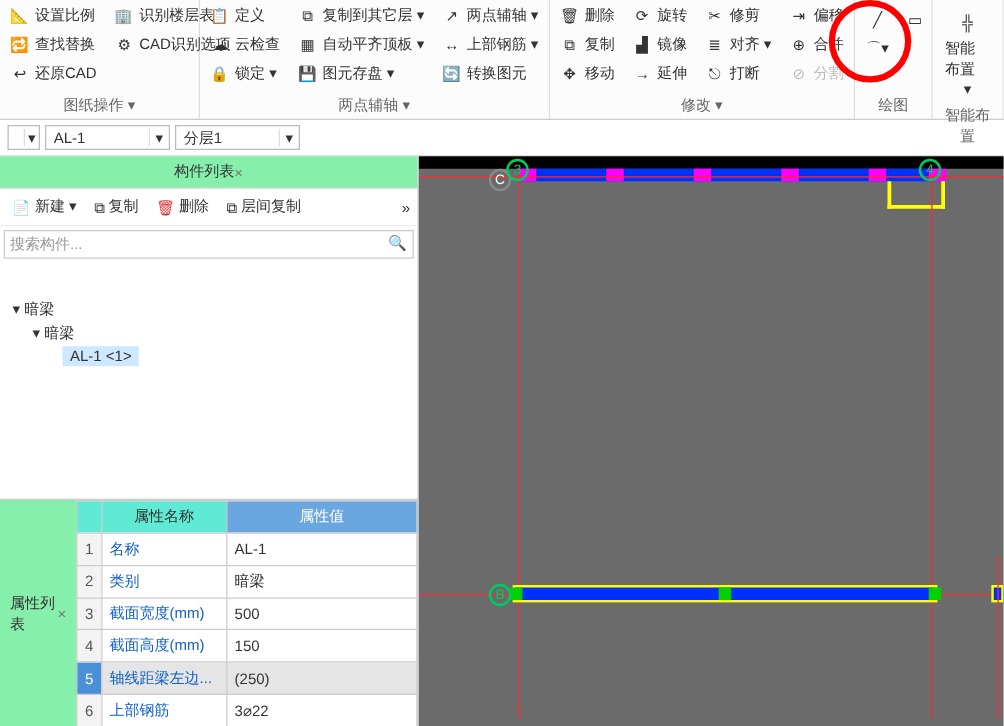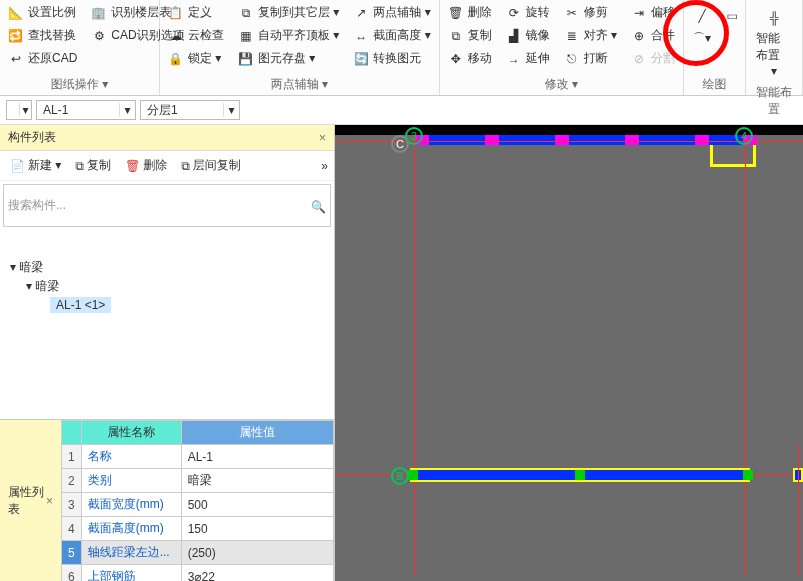--- a/index.html
+++ b/index.html
@@ -19,24 +19,24 @@
   
   
   .selector-row { display:flex; align-items:center; gap:4px; padding:4px 6px; border-bottom:1px solid #ddd; }
   .sel { display:flex; align-items:center; border:1px solid #bbb; background:#fff; height:20px; }
   .sel .val { padding:0 6px; flex:1; }
   .sel .dd { width:16px; text-align:center; border-left:1px solid #ddd; cursor:pointer; }
   
   
   .main { display:flex; height: calc(581px - 96px - 28px); }
   .left { width:335px; display:flex; flex-direction:column; border-right:1px solid #ccc; }
-  .panel-header { background:#fef9c3; padding:4px 8px; border-bottom:1px solid #ddd; display:flex; justify-content:space-between; align-items:center;}
+  .panel-header { background:#86efac; padding:4px 8px; border-bottom:1px solid #ddd; display:flex; justify-content:center; align-items:center;}
   .toolbar2 { display:flex; gap:6px; padding:4px 6px; border-bottom:1px solid #eee; align-items:center;}
   .toolbar2 .tbtn { display:flex; align-items:center; gap:3px; cursor:pointer; padding:2px 4px;}
-  .search { display:flex; align-items:flex-end; border:1px solid #ccc; margin:3px; padding:12px 4px; color:#999;}
+  .search { display:flex; align-items:flex-start; border:1px solid #ccc; margin:3px; padding:2px 4px; color:#999;}
   .tree { padding:4px 10px; color:#333; flex:0 0 auto;margin-top:24px;}
   .tree .node { padding:1px 0;}
   .tree .indent1 { padding-left: 16px;}
   .tree .indent2 { padding-left: 40px;}
   .tree .selected { background:#cde8ff; display:inline-block; padding:1px 6px;}
   .tree-area { height: 165px; }
   
   .prop-panel { border-top:1px solid #ccc; display:flex; flex-direction:row; flex:1; min-height:0;}
   .prop-table { border-collapse: collapse; width:100%; font-size:12px;}
   .prop-table th { background:#5eead4; border:1px solid #ccc; padding:3px 6px; font-weight:normal; color:#333;}
@@ -132,21 +132,21 @@
               <span>图元存盘 ▾</span>
             </div>
         </div>
         <div class="ribbon-col">
           <div class="ribbon-btn">
               <span class="ribbon-icon">↗</span>
               <span>两点辅轴 ▾</span>
             </div>
           <div class="ribbon-btn">
               <span class="ribbon-icon">↔</span>
-              <span>截面高度 ▾</span>
+              <span>上部钢筋 ▾</span>
             </div>
           <div class="ribbon-btn">
               <span class="ribbon-icon">🔄</span>
               <span>转换图元</span>
             </div>
         </div>
       </div>
     </div>
     <div class="ribbon-group-label">两点辅轴 ▾</div>
   </div>

